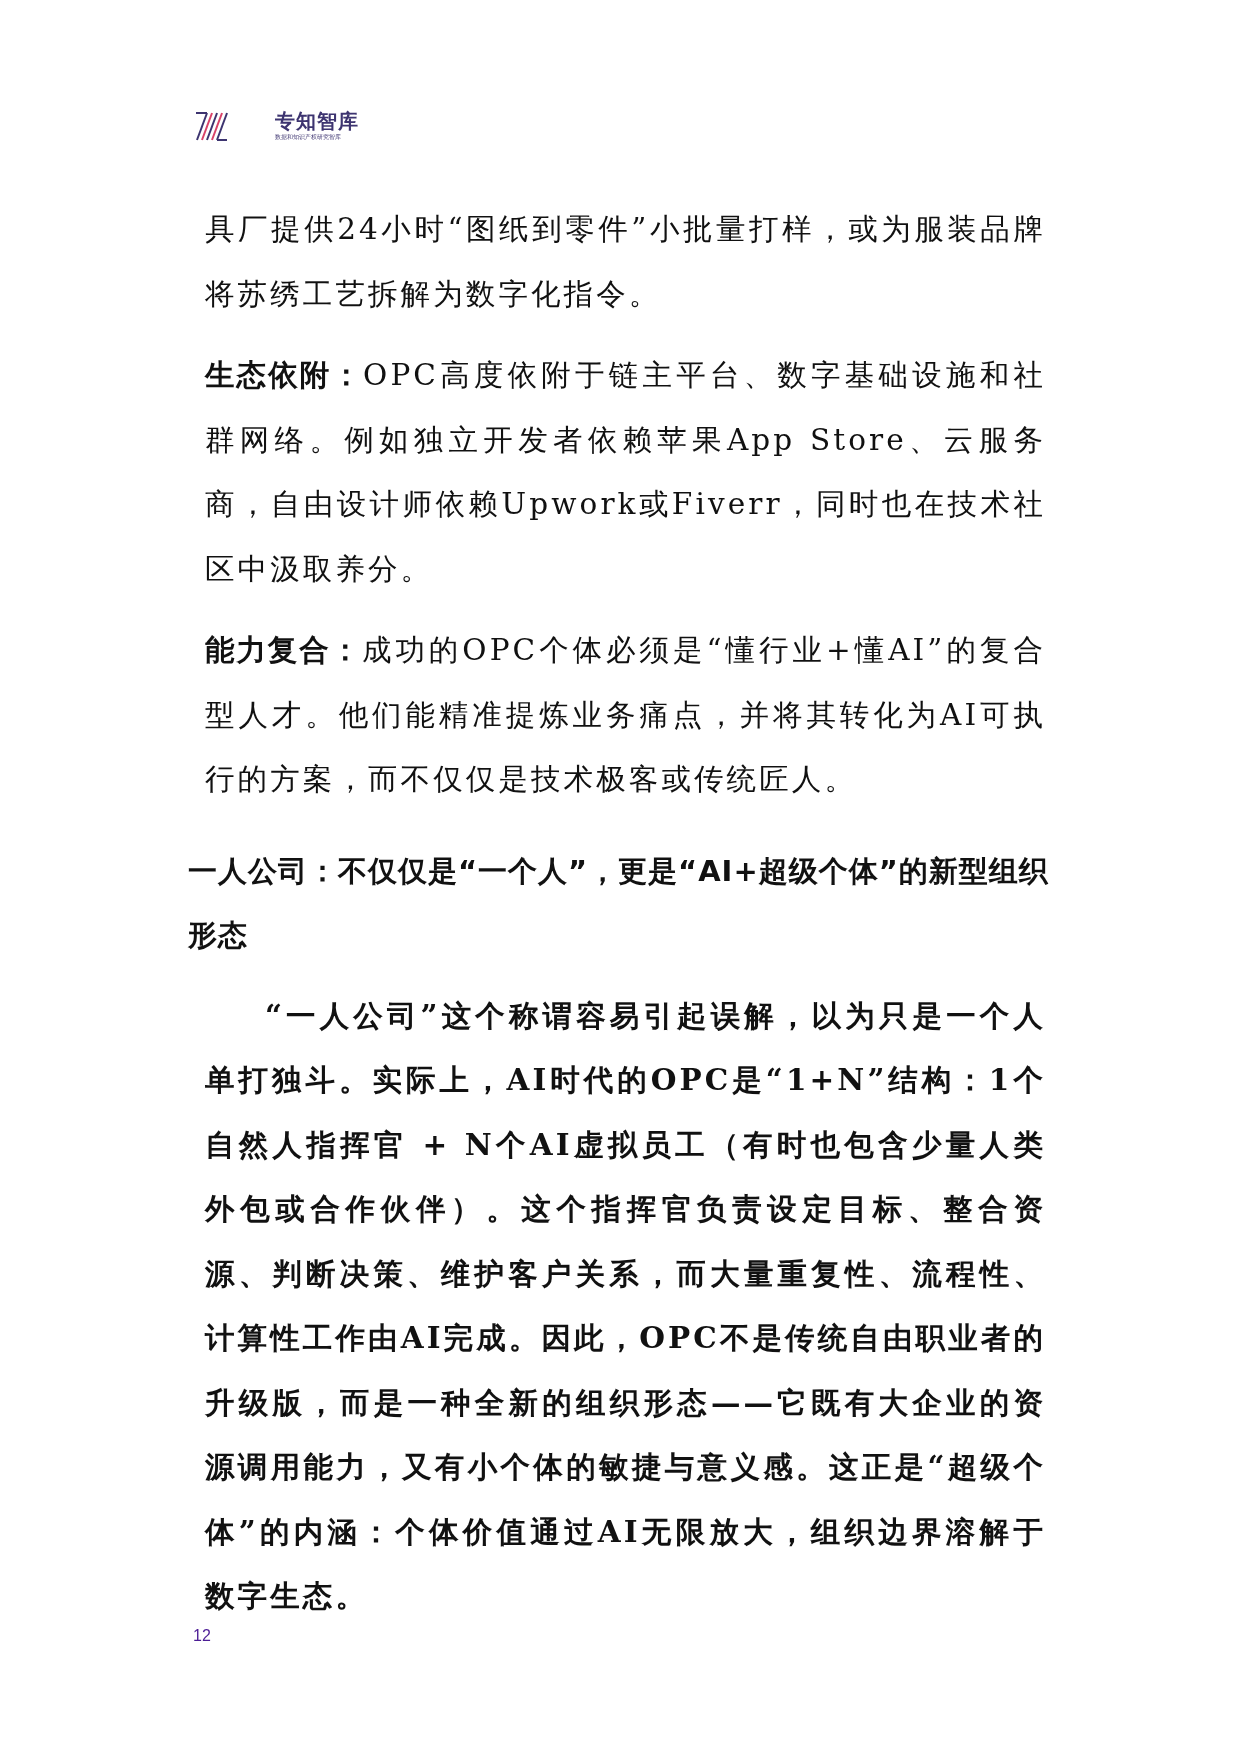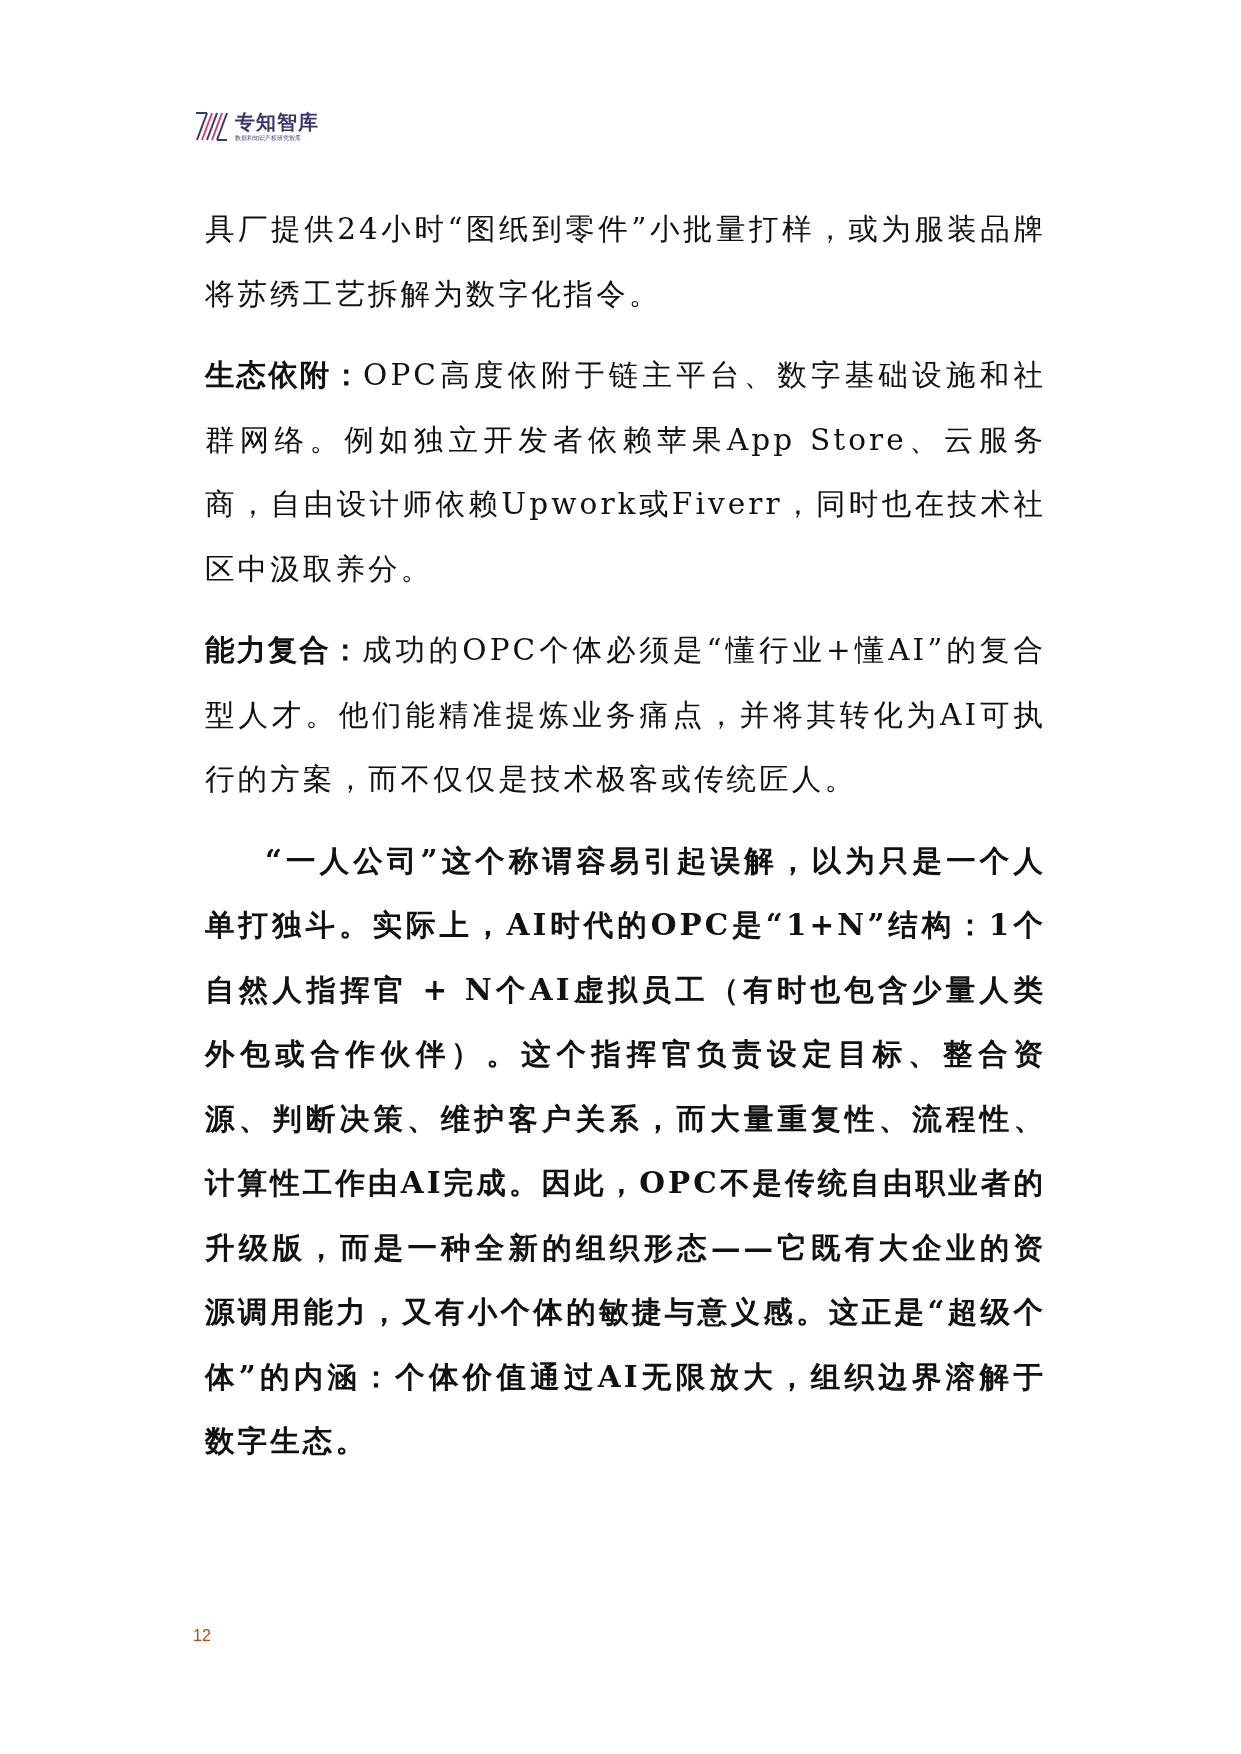--- a/index.html
+++ b/index.html
@@ -1,28 +1,28 @@
 <!DOCTYPE html>
 <html><head>
 <meta charset="utf-8">
 <style>
   html, body { margin:0; padding:0; background:#fff; }
   body { width:1241px; height:1754px; position:relative; overflow:hidden;
          font-family:"DejaVu Serif", "Liberation Serif", serif; color:#111; }
-  .logo { position:absolute; left:193px; top:110px; display:flex; align-items:center; }
+  .logo { position:absolute; left:193px; top:110px; display:flex; align-items:flex-start;gap:40px; }
   .logo svg { width:36px; height:32px; }
   .logo-text { margin-left:6px; display:flex; flex-direction:column; }
   .logo-title { font-family:"DejaVu Sans", sans-serif; font-size:20px; color:#3d3470; font-weight:bold; letter-spacing:1px; line-height:22px; }
   .logo-sub { font-family:"DejaVu Sans", sans-serif; font-size:6px; color:#3d3470; line-height:8px; margin-top:1px; }
   .content { position:absolute; left:188px; top:180px; width:875px; }
   .p { font-size:29.5px; line-height:64.5px; letter-spacing:3.1px; margin:17px; text-align:justify; }
   .p b { font-family:"DejaVu Sans", sans-serif; font-weight:bold; letter-spacing:1px; }
   .h2 { font-family:"DejaVu Sans", sans-serif; font-weight:bold; font-size:29px; line-height:64px; letter-spacing:1px; margin:27px 0 2px 0; }
   .indent { text-indent:60px;font-weight:bold; }
-  .pagenum { position:absolute; left:193px; top:1627px; font-family:"Liberation Sans", sans-serif; font-size:16px; color:#c2410c; }
+  .pagenum { position:absolute; left:193px; top:1627px; font-family:"Liberation Sans", sans-serif; font-size:16px; color:#4c1d95; }
 </style>
 </head>
 <body>
 
 <div class="logo">
   <svg viewBox="0 0 36 32">
     <line x1="3" y1="3" x2="14" y2="3" stroke="#3d3470" stroke-width="2"></line>
     <line x1="14" y1="3" x2="4" y2="30" stroke="#3d3470" stroke-width="2"></line>
     <line x1="19" y1="3" x2="9" y2="30" stroke="#d9436a" stroke-width="2"></line>
     <line x1="24" y1="3" x2="14" y2="30" stroke="#3d3470" stroke-width="2"></line>
@@ -33,16 +33,17 @@
   <div class="logo-text">
     <span class="logo-title">专知智库</span>
     <span class="logo-sub">数据和知识产权研究智库</span>
   </div>
 </div>
 
 <div class="content">
   <p class="p">具厂提供24小时“图纸到零件”小批量打样，或为服装品牌将苏绣工艺拆解为数字化指令。</p>
   <p class="p"><b>生态依附：</b><span>OPC高度依附于链主平台、数字基础设施和社群网络。例如独立开发者依赖苹果App Store、云服务商，自由设计师依赖Upwork或Fiverr，同时也在技术社区中汲取养分。</span></p>
   <p class="p"><b>能力复合：</b><span>成功的OPC个体必须是“懂行业+懂AI”的复合型人才。他们能精准提炼业务痛点，并将其转化为AI可执行的方案，而不仅仅是技术极客或传统匠人。</span></p>
+  <h2 class="h2">一人公司：不仅仅是“一个人”，更是“AI+超级个体”的新型组织形态</h2>
   <p class="p indent">“一人公司”这个称谓容易引起误解，以为只是一个人单打独斗。实际上，AI时代的OPC是“1+N”结构：1个自然人指挥官 + N个AI虚拟员工（有时也包含少量人类外包或合作伙伴）。这个指挥官负责设定目标、整合资源、判断决策、维护客户关系，而大量重复性、流程性、计算性工作由AI完成。因此，OPC不是传统自由职业者的升级版，而是一种全新的组织形态——它既有大企业的资源调用能力，又有小个体的敏捷与意义感。这正是“超级个体”的内涵：个体价值通过AI无限放大，组织边界溶解于数字生态。</p>
 </div>
 
 <div class="pagenum">12</div>
 
 </body></html>

